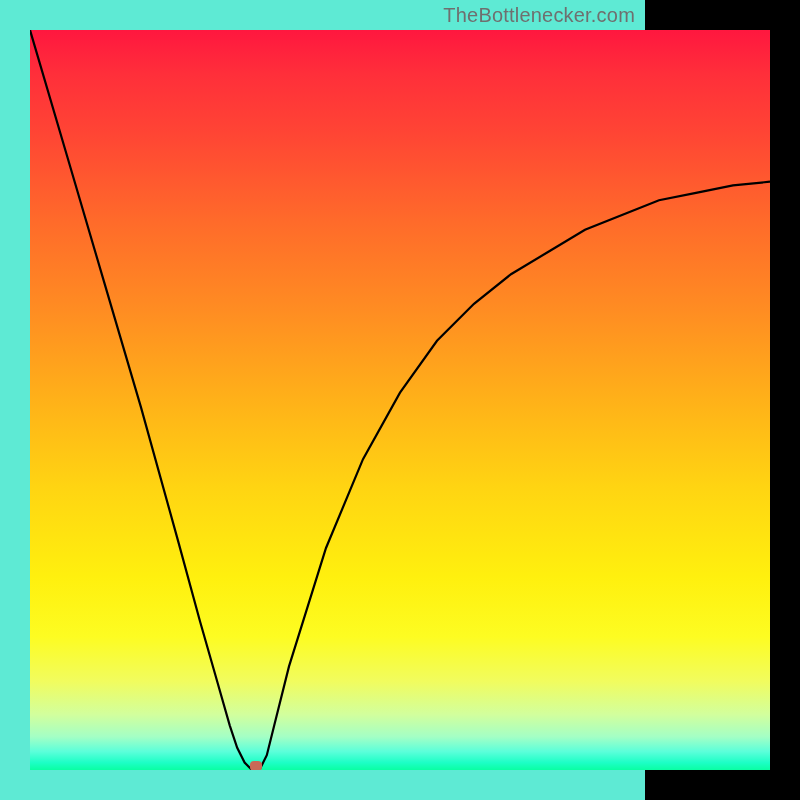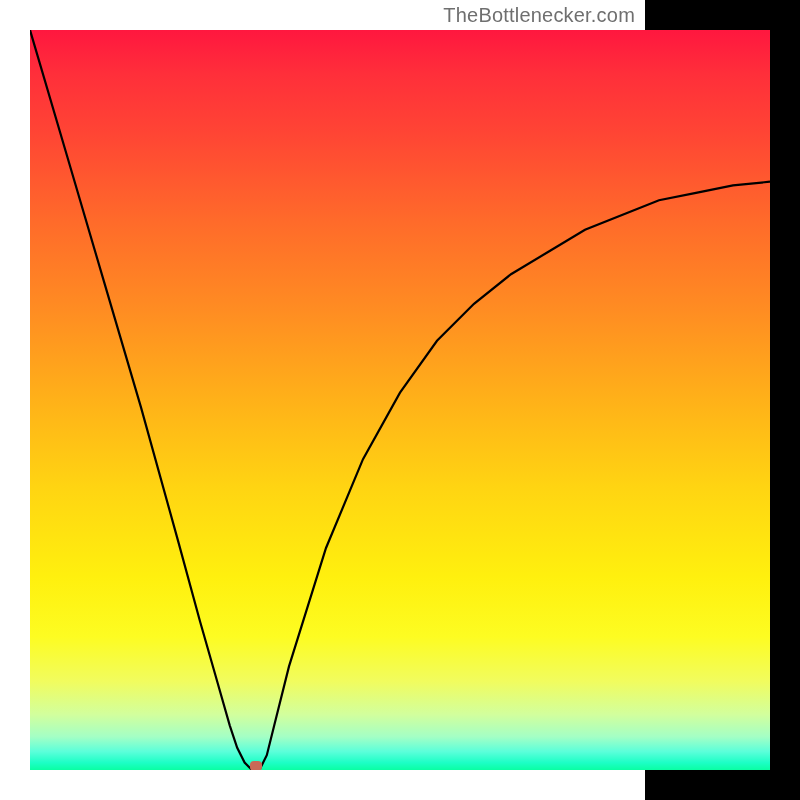--- a/index.html
+++ b/index.html
@@ -7,21 +7,21 @@
     padding: 0;
     width: 800px;
     height: 800px;
     background: #000;
     font-family: Arial, Helvetica, sans-serif;
   }
   .frame {
     position: relative;
     width: 645px;
     height: 800px;
-    background: #ffffff;
+    background: #5eead4;
   }
   .plot-area {
     position: absolute;
     left: 30px;
     top: 30px;
     width: 740px;
     height: 740px;
     overflow: hidden;
   }
   .gradient {

